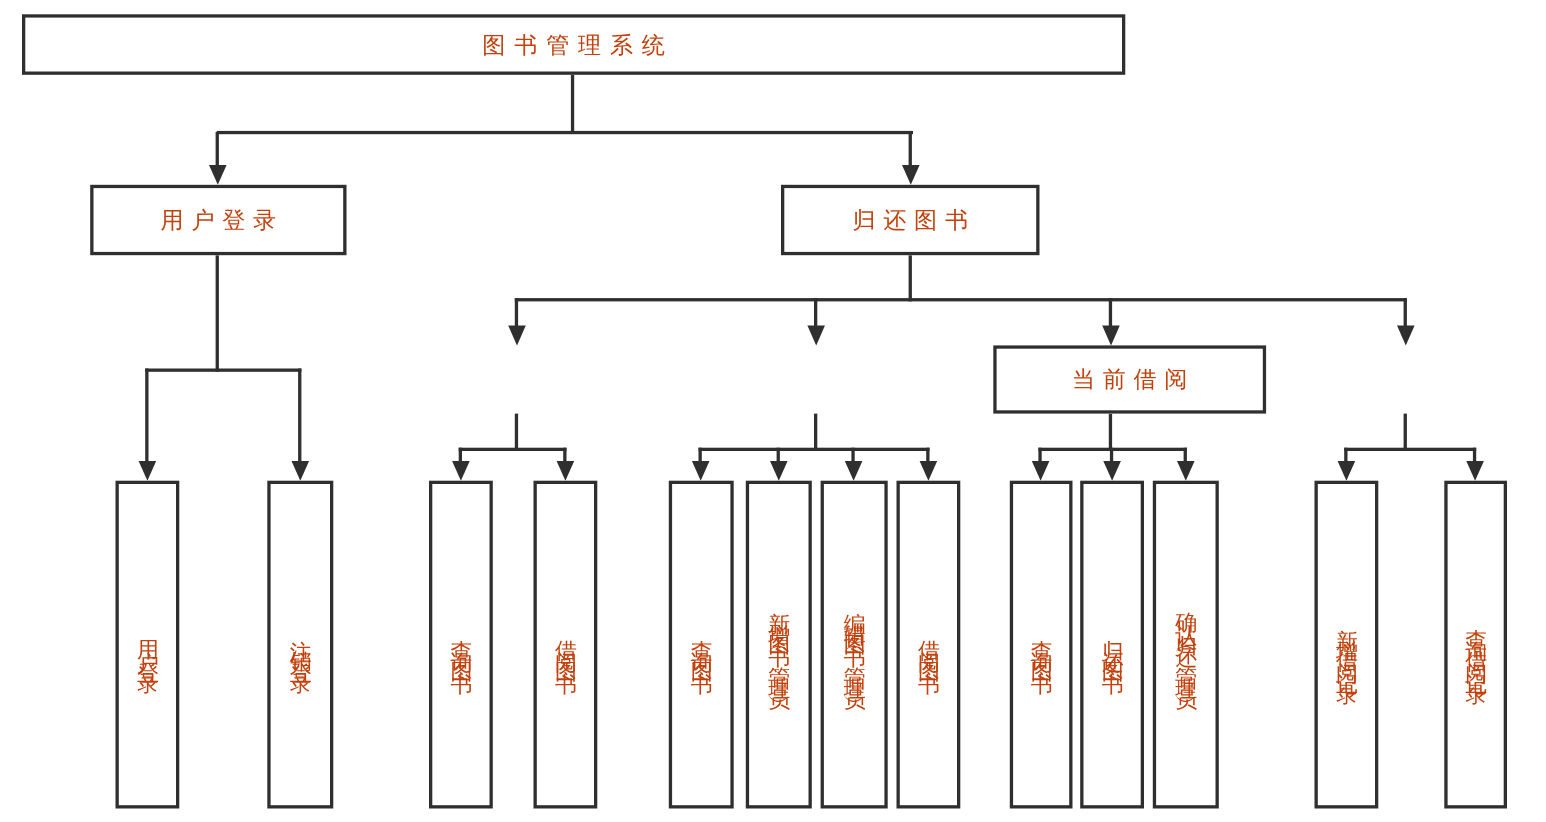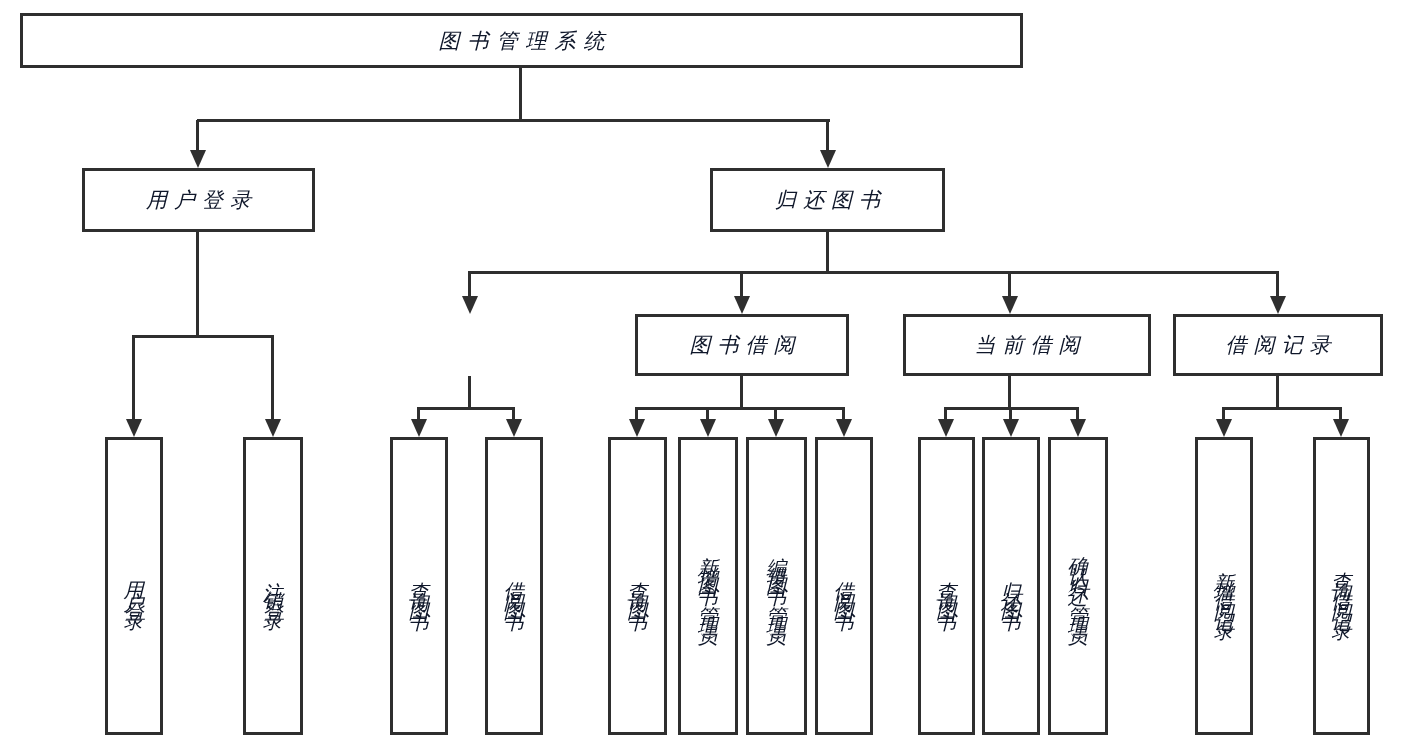--- a/index.html
+++ b/index.html
@@ -12,23 +12,22 @@
     overflow: hidden;
   }
   .box {
     position: absolute;
     background: #ffffff;
     border: 3px solid #2f2f2f;
     box-sizing: border-box;
     display: flex;
     align-items: center;
     justify-content: center;
-    color: #0f172a;
+    color: #c2410c;
     z-index: 2;
-    font-style: italic;
   }
   .box.h {
     font-size: 21px;
     letter-spacing: 7px;
     text-indent: 7px;
     white-space: nowrap;
   }
   .box.root-box { font-size: 21px; letter-spacing: 8px; text-indent: 8px; }
   .box.v {
     writing-mode: vertical-rl;
@@ -124,25 +123,23 @@
   <div class="arrow" style="left:1216px;top:419px"></div>
   <div class="arrow" style="left:1333px;top:419px"></div>
 
   <div class="box h root-box" style="left:20px;top:13px;width:1003px;height:55px">图书管理系统</div>
 
   <div class="box h" style="left:82px;top:168px;width:233px;height:64px">用户登录</div>
 
   <div class="box h" style="left:710px;top:168px;width:235px;height:64px">归还图书</div>
 
 
-  <div class="box h" style="left:635px;top:314px;width:214px;height:62px">图书借阅</div>
 
   <div class="box h" style="left:903px;top:314px;width:248px;height:62px">当前借阅</div>
 
-  <div class="box h" style="left:1173px;top:314px;width:210px;height:62px">借阅记录</div>
 
   <div class="box v" style="left:105px;top:437px;width:58px;height:298px">用户登录</div>
 
   <div class="box v" style="left:243px;top:437px;width:60px;height:298px">注销登录</div>
 
   <div class="box v" style="left:390px;top:437px;width:58px;height:298px">查询图书</div>
 
   <div class="box v" style="left:485px;top:437px;width:58px;height:298px">借阅图书</div>
 
   <div class="box v" style="left:608px;top:437px;width:59px;height:298px">查询图书</div>

